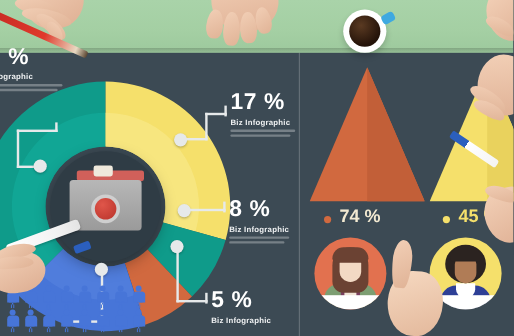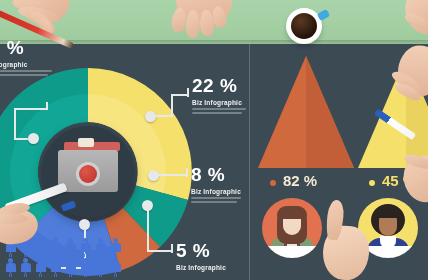--- a/index.html
+++ b/index.html
@@ -233,21 +233,21 @@
         <i style="width:58px"></i>
     </div>
   </div>
 
   <div class="dot" style="left:145px;top:111px;width:11px;height:11px;"></div>
   <div class="conn" style="left:155px;top:115px;width:18px;height:2px;"></div>
   <div class="conn" style="left:171px;top:94px;width:2px;height:23px;"></div>
   <div class="conn" style="left:171px;top:94px;width:18px;height:2px;"></div>
   <div class="conn" style="left:187px;top:88px;width:2px;height:9px;"></div>
   <div class="lbl" style="left:192px;top:76px;">
-    <div class="pct">22 %</div>
+    <div class="pct">17 %</div>
     <div class="ttl">Biz Infographic</div>
     <div class="body">
       <i style="width:54px"></i>
         <i style="width:50px"></i>
     </div>
   </div>
 
   <div class="dot" style="left:148px;top:170px;width:11px;height:11px;"></div>
   <div class="conn" style="left:158px;top:174px;width:30px;height:2px;"></div>
   <div class="conn" style="left:186px;top:168px;width:2px;height:9px;"></div>
@@ -364,21 +364,21 @@
       <div class="finger f2"></div>
   </div>
 
   <div class="tri" style="left:258px;top:56px;width:96px;height:112px;">
     <svg class="shape" width="96" height="112" viewBox="0 0 96 112">
       <polygon points="48,0 96,112 0,112" fill="#d1693f"></polygon>
       <polygon points="48,0 96,112 48,112" fill="#c25f38"></polygon>
     </svg>
   </div>
   <div class="tri-bullet" style="left:270px;top:180px;background:#d1693f;"></div>
-  <div class="tri-cap" style="left:283px;top:172px;">82 %</div>
+  <div class="tri-cap" style="left:283px;top:172px;">74 %</div>
 
   <div class="tri" style="left:358px;top:56px;width:96px;height:112px;">
     <svg class="shape" width="96" height="112" viewBox="0 0 96 112">
       <polygon points="48,0 96,112 0,112" fill="#f5e06b"></polygon>
       <polygon points="48,0 96,112 48,112" fill="#e9d25d"></polygon>
     </svg>
   </div>
   <div class="tri-bullet" style="left:369px;top:180px;background:#f5e06b;"></div>
   <div class="tri-cap" style="left:382px;top:172px;color:#f5e06b;">45 %</div>
 

